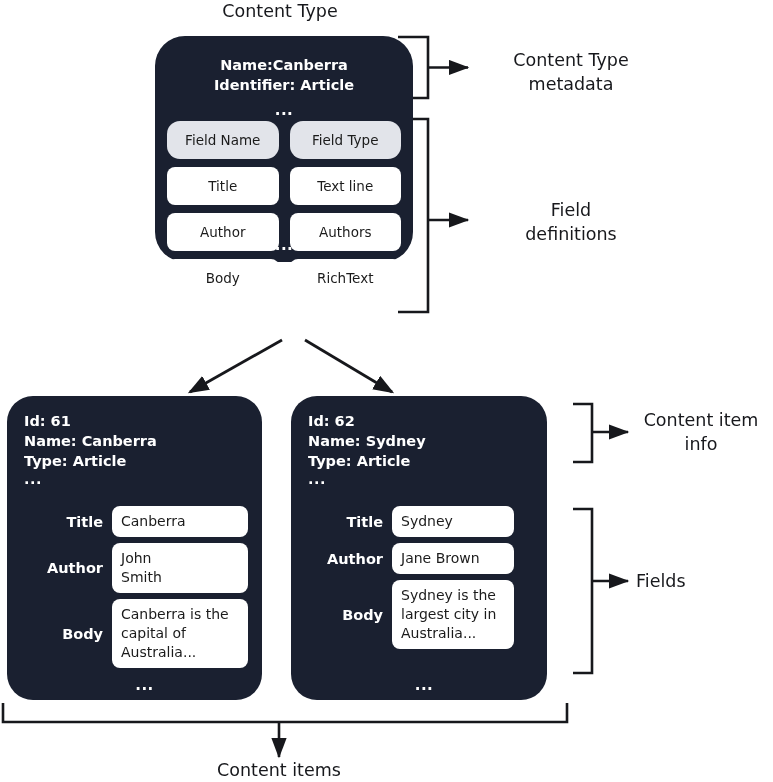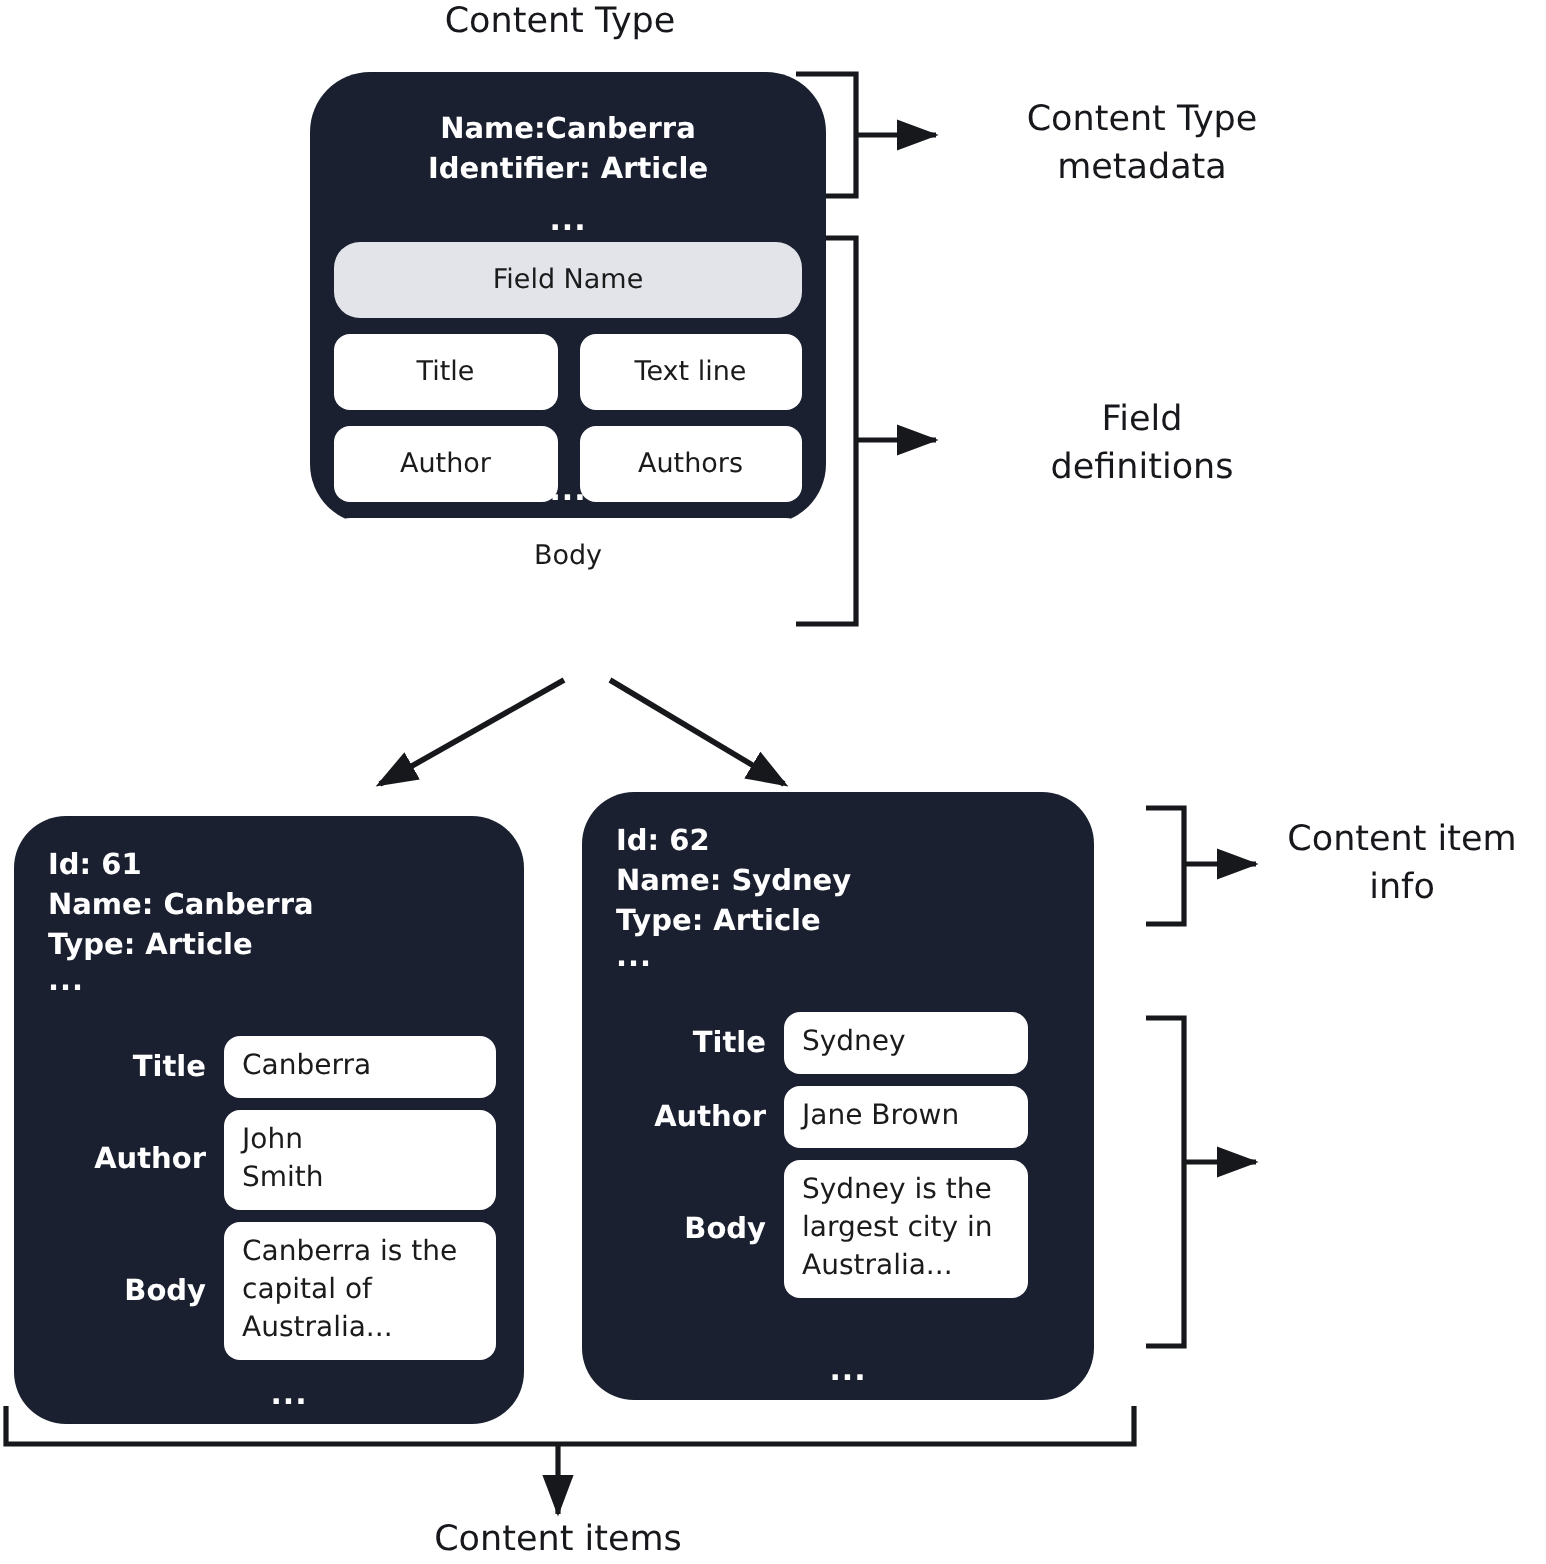--- a/index.html
+++ b/index.html
@@ -39,21 +39,20 @@
     top: 36px;
     width: 258px;
     height: 226px;
     border-radius: 30px;
   }
   .card.item-left {
     left: 7px;
     top: 396px;
     width: 255px;
     height: 304px;
-    margin-top: 12px;
   }
   .card.item-right {
     left: 291px;
     top: 396px;
     width: 256px;
     height: 304px;
   }
 
   
   .ct-head {
@@ -237,46 +236,49 @@
   <div class="caption" style="left:180px; top:1px; width:200px;">Content Type</div>
 
   <div class="card ct">
     <div class="ct-head">Name:Canberra</div>
     <div class="ct-head" style="padding-top:0">Identifier: Article</div>
     <div class="ct-ellipsis">...</div>
 
     <div class="field-grid">
       <div class="field-row">
         <div class="chip header">Field Name</div>
+        <div class="chip header">Field Type</div>
       </div>
       <div class="field-row">
         <div class="chip">Title</div>
         <div class="chip">Text line</div>
       </div>
       <div class="field-row">
         <div class="chip">Author</div>
         <div class="chip">Authors</div>
       </div>
       <div class="field-row">
         <div class="chip">Body</div>
+        <div class="chip">RichText</div>
       </div>
     </div>
 
     <div class="ct-foot">...</div>
   </div>
 
   <div class="anno" style="left:478px; top:48px; width:186px; white-space:pre-line;">Content Type
 metadata</div>
 
   <div class="anno" style="left:630px; top:408px; width:142px; white-space:pre-line;">Content item
 info</div>
 
   <div class="anno" style="left:478px; top:198px; width:186px; white-space:pre-line;">Field
 definitions</div>
 
+  <div class="anno left-align" style="left:636px; top:569px; width:130px;">Fields</div>
 
   <div class="card item-left">
     <div class="item-meta">
       <div>Id: 61</div>
       <div>Name: Canberra</div>
       <div>Type: Article</div>
       <div class="dots">...</div>
     </div>
 
     <div class="item-fields">

